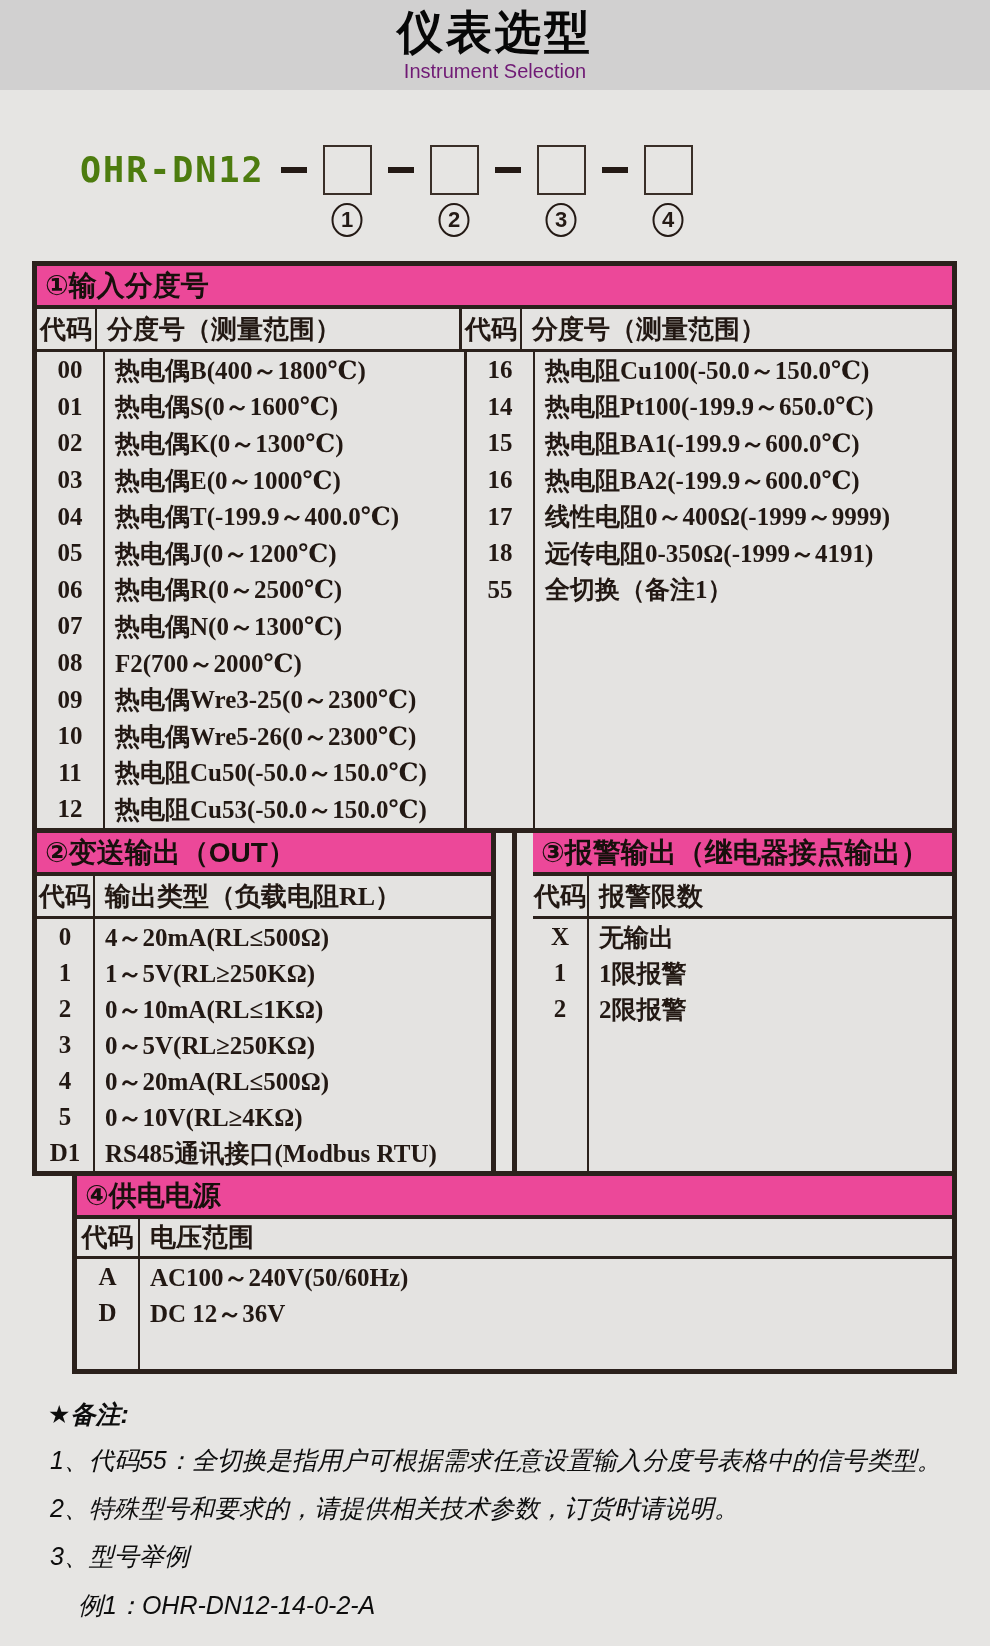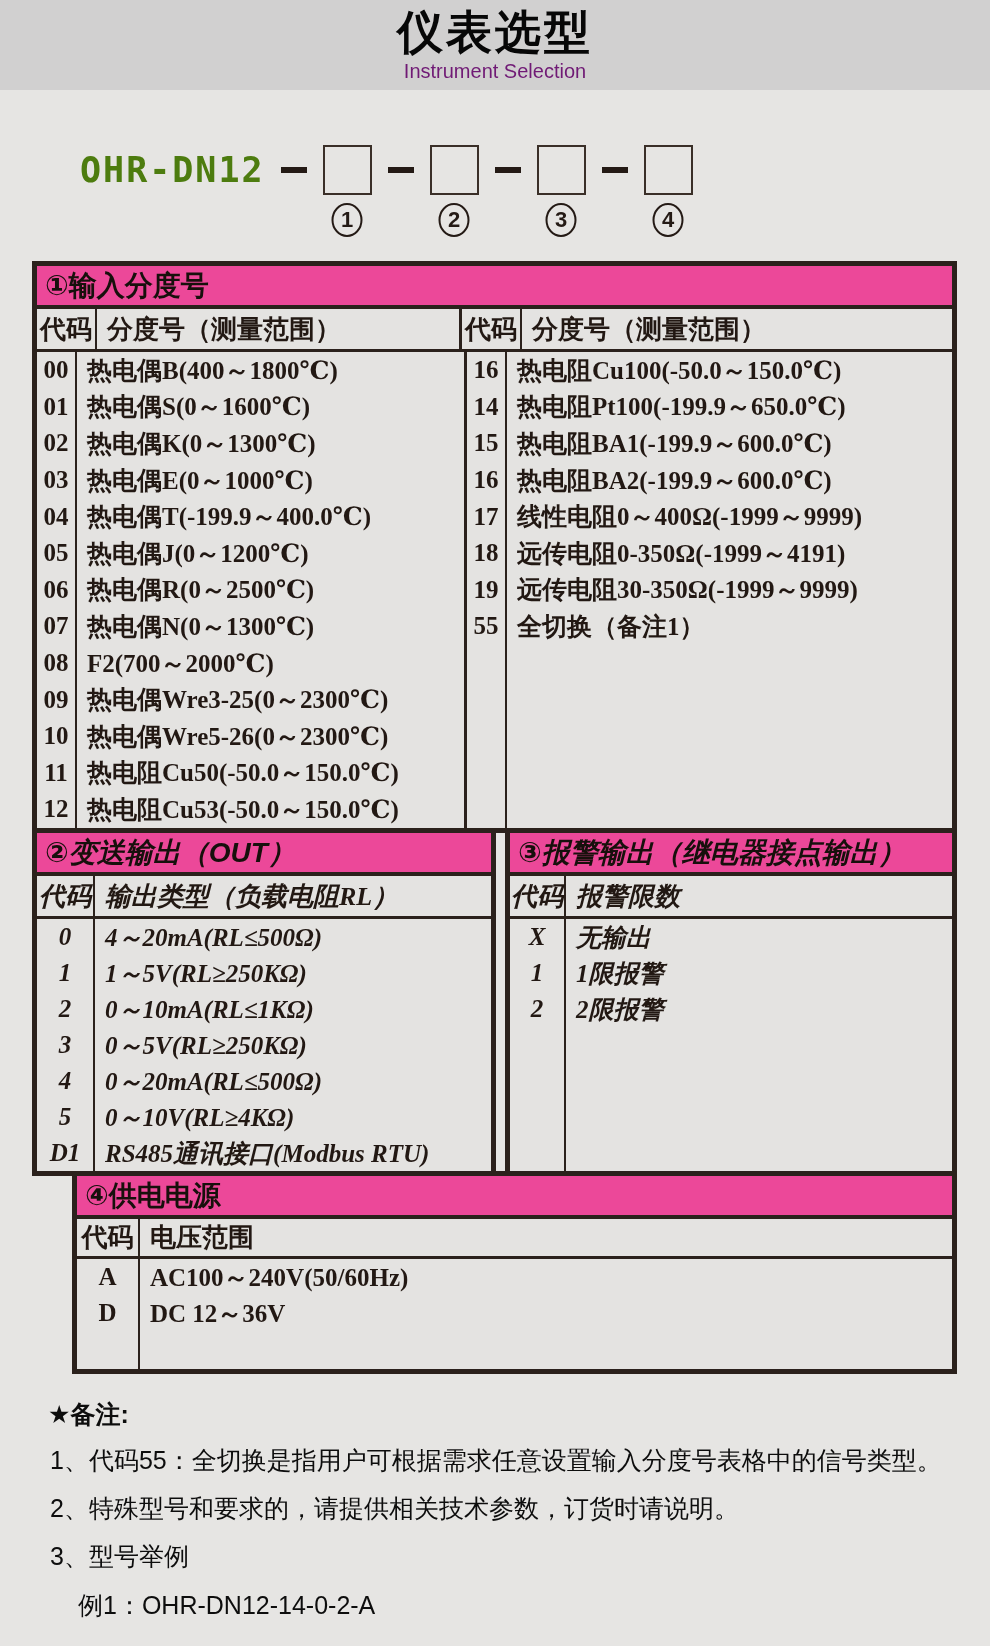--- a/index.html
+++ b/index.html
@@ -40,42 +40,42 @@
   .filler{flex:1 1 auto;}
 
   
   .t1 .col-hdr .c1{width:60px;} .t1 .col-hdr .d1{width:365px;flex:0 0 auto;border-right:3px solid #2b211c;}
   .t1 .col-hdr .c2{width:60px;}
   .t1-body{display:flex;height:476px;}
   .t1-half{display:flex;flex-direction:column;}
   .t1-half.left{width:427px;flex:0 0 auto;border-right:3px solid #2b211c;}
   .t1-half.right{flex:1 1 auto;}
   .t1-half .trow{height:36.6px;flex:0 0 auto;}
-  .t1-half .code{width:40px;}
+  .t1-half .code{width:68px;}
   .t1-half .trow.filler{flex:1 1 auto;height:auto;}
 
   
-  .duo{display:flex;gap:9px;margin-top:-5px;font-style:italic;}
+  .duo{display:flex;gap:16px;margin-top:-5px;}
   .t2{width:464px;flex:0 0 auto;}
-  .t3{flex:1 1 auto;}
+  .t3{flex:1 1 auto;padding-left:16px;}
   .t2 .code{width:58px;} .t3 .code{width:56px;}
   .tbody-s{display:flex;flex-direction:column;height:252px;}
   .tbody-s .trow{height:36px;flex:0 0 auto;}
   .tbody-s .trow.filler{flex:1 1 auto;height:auto;}
 
   
   .t4{margin-top:-5px;margin-left:40px;}
   .t4 .col-hdr{height:37px;}
   .t4 .code{width:63px;}
   .t4-body{display:flex;flex-direction:column;height:110px;}
   .t4-body .trow{height:36px;flex:0 0 auto;}
   .t4-body .trow.filler{flex:1 1 auto;height:auto;}
 
   
-  .notes{margin:24px 40px 4px 48px;font-size:25px;color:#0d0d0d;}
+  .notes{margin:24px 40px 4px 48px;font-size:25px;color:#0d0d0d;font-style:italic;}
   .notes .nhead{font-weight:bold;margin-bottom:14px;}
   .notes .nitem{margin:0 0 18px 2px;line-height:30px;}
   .notes .nexample{margin:2px 0 0 30px;}
 </style>
 </head>
 <body>
 
 <div class="page">
 
   <div class="banner">
@@ -193,24 +193,20 @@
             </div>
             <div class="trow">
               <div class="cell code">17</div>
               <div class="cell desc">线性电阻0～400Ω(-1999～9999)</div>
             </div>
             <div class="trow">
               <div class="cell code">18</div>
               <div class="cell desc">远传电阻0-350Ω(-1999～4191)</div>
             </div>
             <div class="trow">
-              <div class="cell code">19</div>
-              <div class="cell desc">远传电阻30-350Ω(-1999～9999)</div>
-            </div>
-            <div class="trow">
               <div class="cell code">55</div>
               <div class="cell desc">全切换（备注1）</div>
             </div>
             <div class="trow filler">
               <div class="cell code"></div>
               <div class="cell desc"></div>
             </div>
           </div>
       </div>
     </div>

